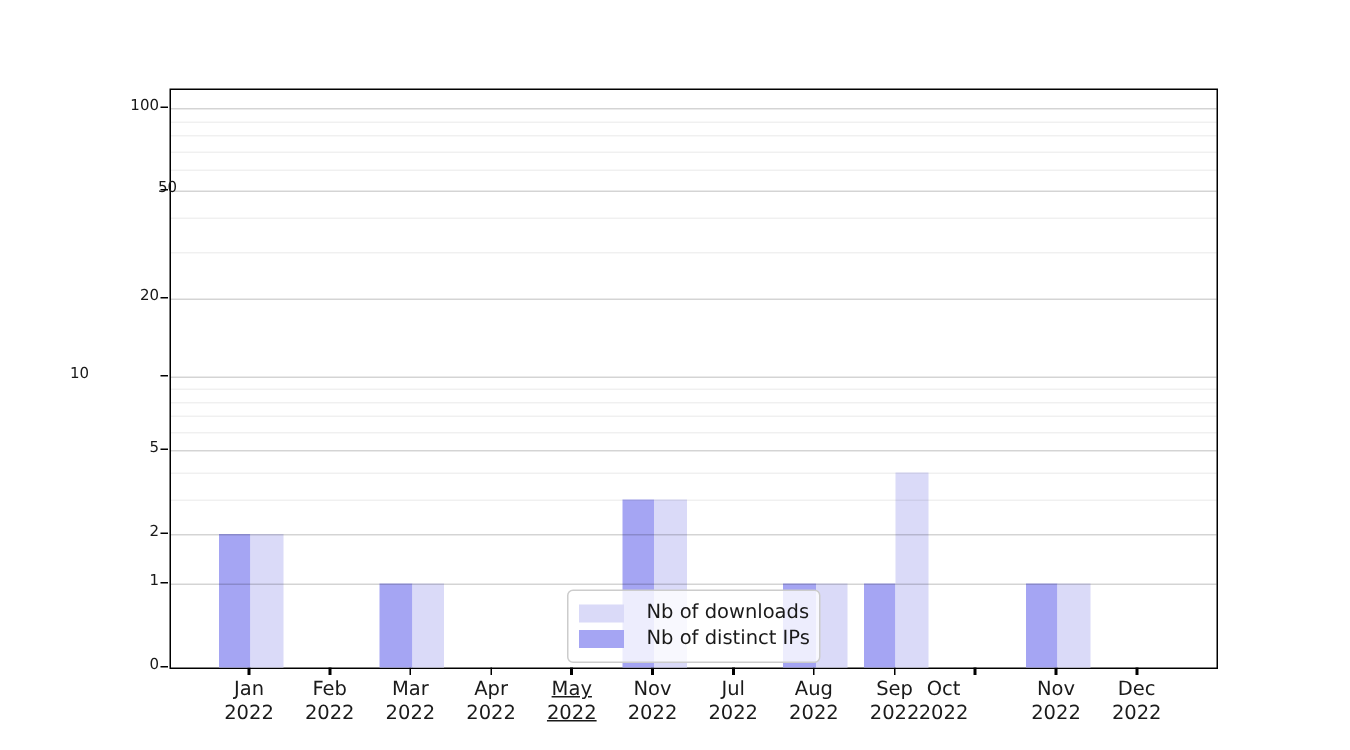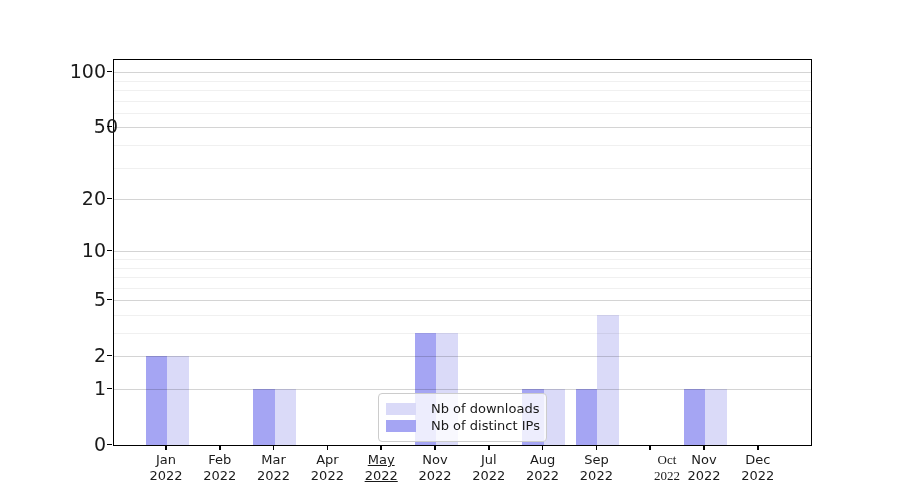--- a/index.html
+++ b/index.html
@@ -45,21 +45,21 @@
     padding: 5px 8px 6px 7px;
     z-index: 5;
   }
   .legend-row { display: flex; align-items: center; margin: 2px 0; }
   .legend-swatch { width: 30px; height: 12px; margin-right: 15px; flex: 0 0 auto; }
   .legend-label { font-size: 13px; color: #1a1a1a; white-space: nowrap; }
   .y-tick-label {
     position: absolute;
     left: 0; width: 106px;
     text-align: right;
-    font-size: 19px; color: #1a1a1a;
+    font-size: 10px; color: #1a1a1a;
     height: 16px; line-height: 16px;
   }
   .x-tick-label {
     position: absolute;
     text-align: center;
     font-size: 13px; color: #1a1a1a;
     line-height: 16px;
     white-space: pre;
   }
   .tick-mark { position: absolute; background: #000000; }
@@ -117,21 +117,21 @@
 
   <div id="axes-decor">
       <div class="y-tick-label" style="top: 436px;">0</div>
       <div class="tick-mark y" style="top: 443.5px;"></div>
       <div class="y-tick-label" style="top: 380px;">1</div>
       <div class="tick-mark y" style="top: 387.5px;"></div>
       <div class="y-tick-label" style="top: 347.2px;">2</div>
       <div class="tick-mark y" style="top: 354.7px;"></div>
       <div class="y-tick-label" style="top: 291.2px;">5</div>
       <div class="tick-mark y" style="top: 298.7px;"></div>
-      <div class="y-tick-label" style="top: 242.3px;">10</div>
+      <div class="y-tick-label" style="top: 242.3px; text-align: center;">10</div>
       <div class="tick-mark y" style="top: 249.8px;"></div>
       <div class="y-tick-label" style="top: 190px;">20</div>
       <div class="tick-mark y" style="top: 197.5px;"></div>
       <div class="y-tick-label" style="top: 118.3px; margin-left: 12px;">50</div>
       <div class="tick-mark y" style="top: 125.8px;"></div>
       <div class="y-tick-label" style="top: 63.1px;">100</div>
       <div class="tick-mark y" style="top: 70.6px;"></div>
       <div class="x-tick-label" style="left: 136px; width: 60px; top: 452px;">Jan
 2022</div>
       <div class="tick-mark x" style="left: 165.25px;"></div>
@@ -152,21 +152,21 @@
       <div class="tick-mark x" style="left: 434.25px;"></div>
       <div class="x-tick-label" style="left: 458.8px; width: 60px; top: 452px;">Jul
 2022</div>
       <div class="tick-mark x" style="left: 488.05px;"></div>
       <div class="x-tick-label" style="left: 512.6px; width: 60px; top: 452px;">Aug
 2022</div>
       <div class="tick-mark x" style="left: 541.85px;"></div>
       <div class="x-tick-label" style="left: 566.4px; width: 60px; top: 452px;">Sep
 2022</div>
       <div class="tick-mark x" style="left: 595.65px;"></div>
-      <div class="x-tick-label" style="left: 637px; width: 60px; top: 452px; font-family: Liberation Serif, serif;">Oct
+      <div class="x-tick-label" style="left: 599px; width: 60px; top: 452px;">Oct
 2022</div>
       <div class="tick-mark x" style="left: 649.45px;"></div>
       <div class="x-tick-label" style="left: 674px; width: 60px; top: 452px;">Nov
 2022</div>
       <div class="tick-mark x" style="left: 703.25px;"></div>
       <div class="x-tick-label" style="left: 727.8px; width: 60px; top: 452px;">Dec
 2022</div>
       <div class="tick-mark x" style="left: 757.05px;"></div>
     </div>
 </div>

